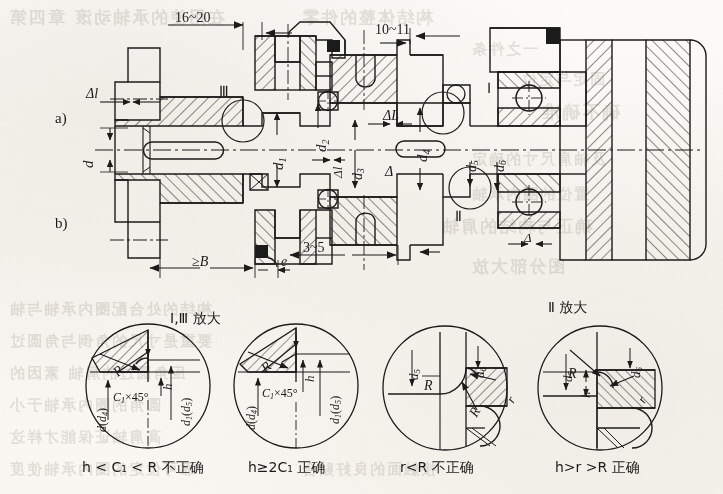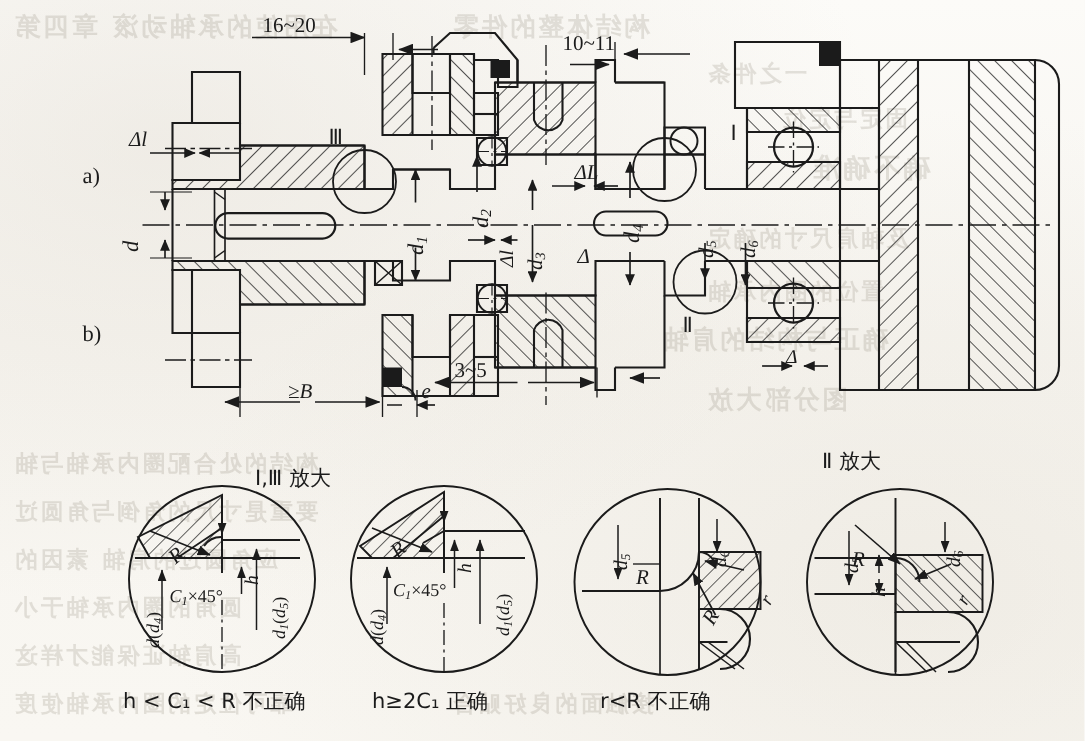--- a/index.html
+++ b/index.html
@@ -504,13 +504,14 @@
 
   <div class="lbl rot" style="left:560px;top:382px;font-size:13px;transform:rotate(-90deg);">
     <span class="it">d</span><span class="sub">5</span>
   </div>
   <div class="lbl rot" style="left:628px;top:378px;font-size:13px;transform:rotate(-90deg);">
     <span class="it">d</span><span class="sub">6</span>
   </div>
   <div class="lbl it" style="left:568px;top:366px;font-size:14px;">R</div>
   <div class="lbl it rot" style="left:578px;top:398px;font-size:13px;transform:rotate(-90deg);">h</div>
   <div class="lbl it rot" style="left:634px;top:398px;font-size:13px;transform:rotate(-60deg);">r</div>
+  <div class="lbl" style="left:555px;top:459px;font-size:14px;font-family:'DejaVu Sans',sans-serif;">h&gt;r &gt;R 正确</div>
 </div>
 
 </body></html>

